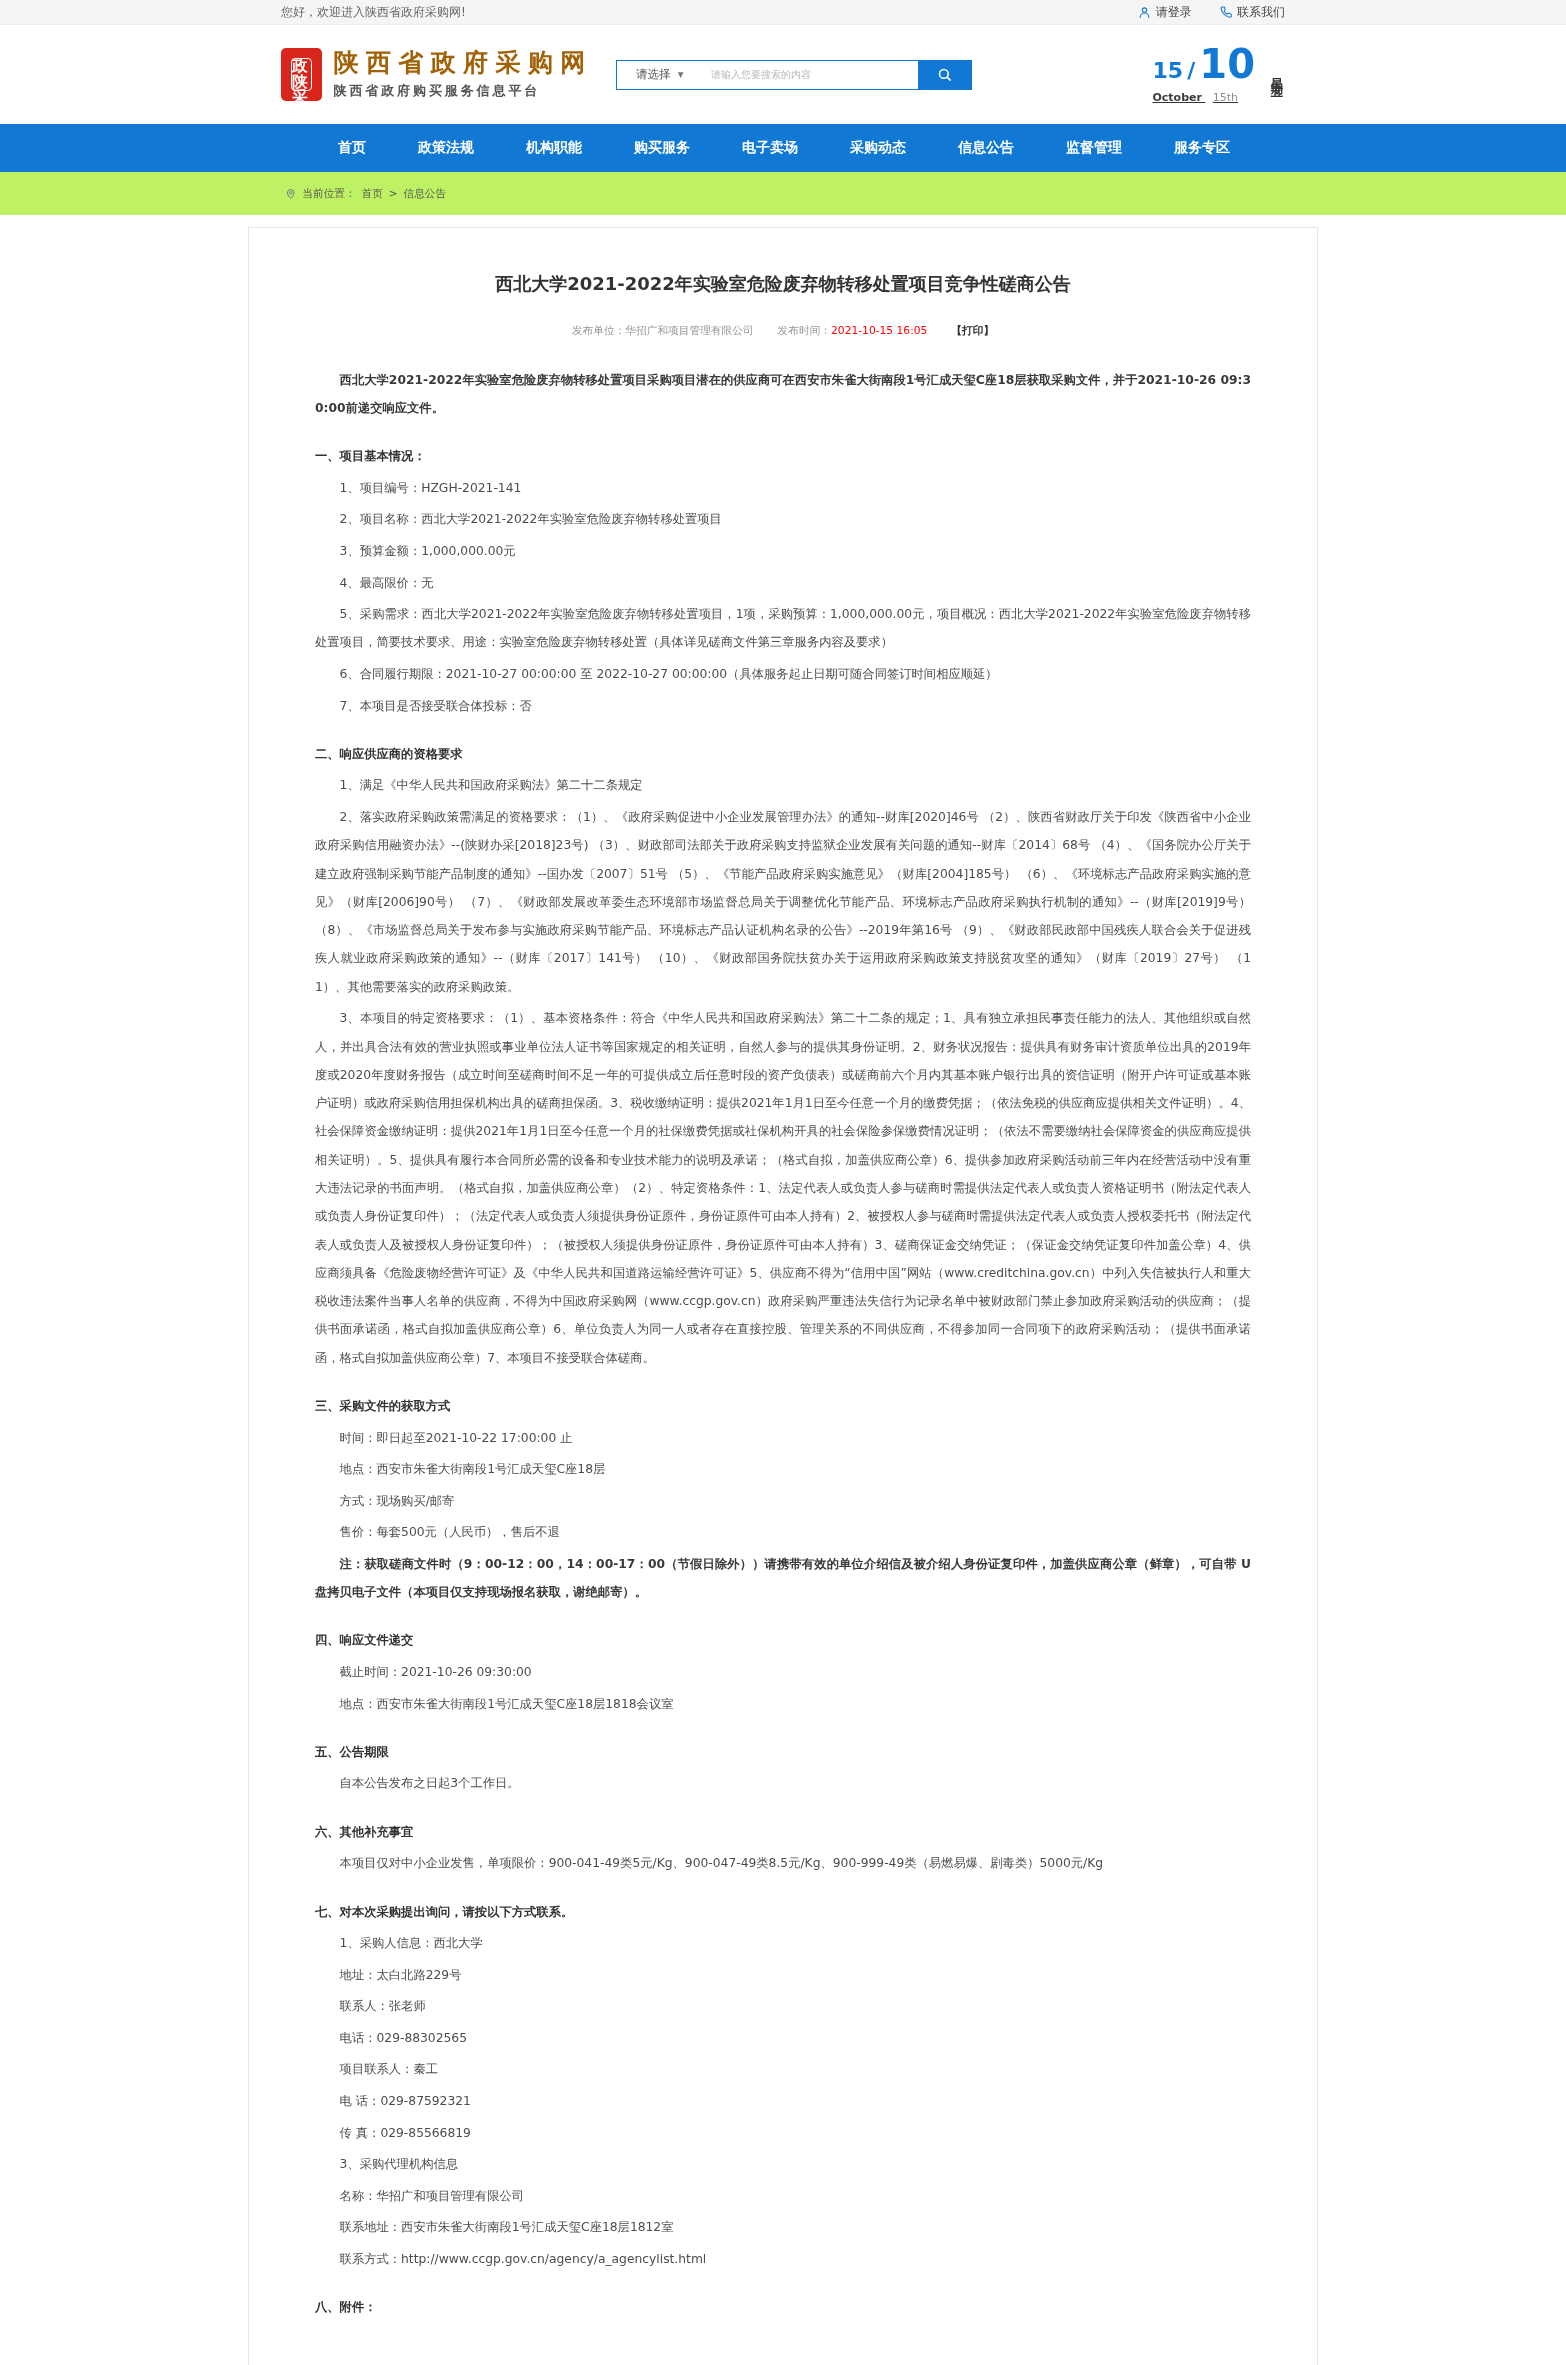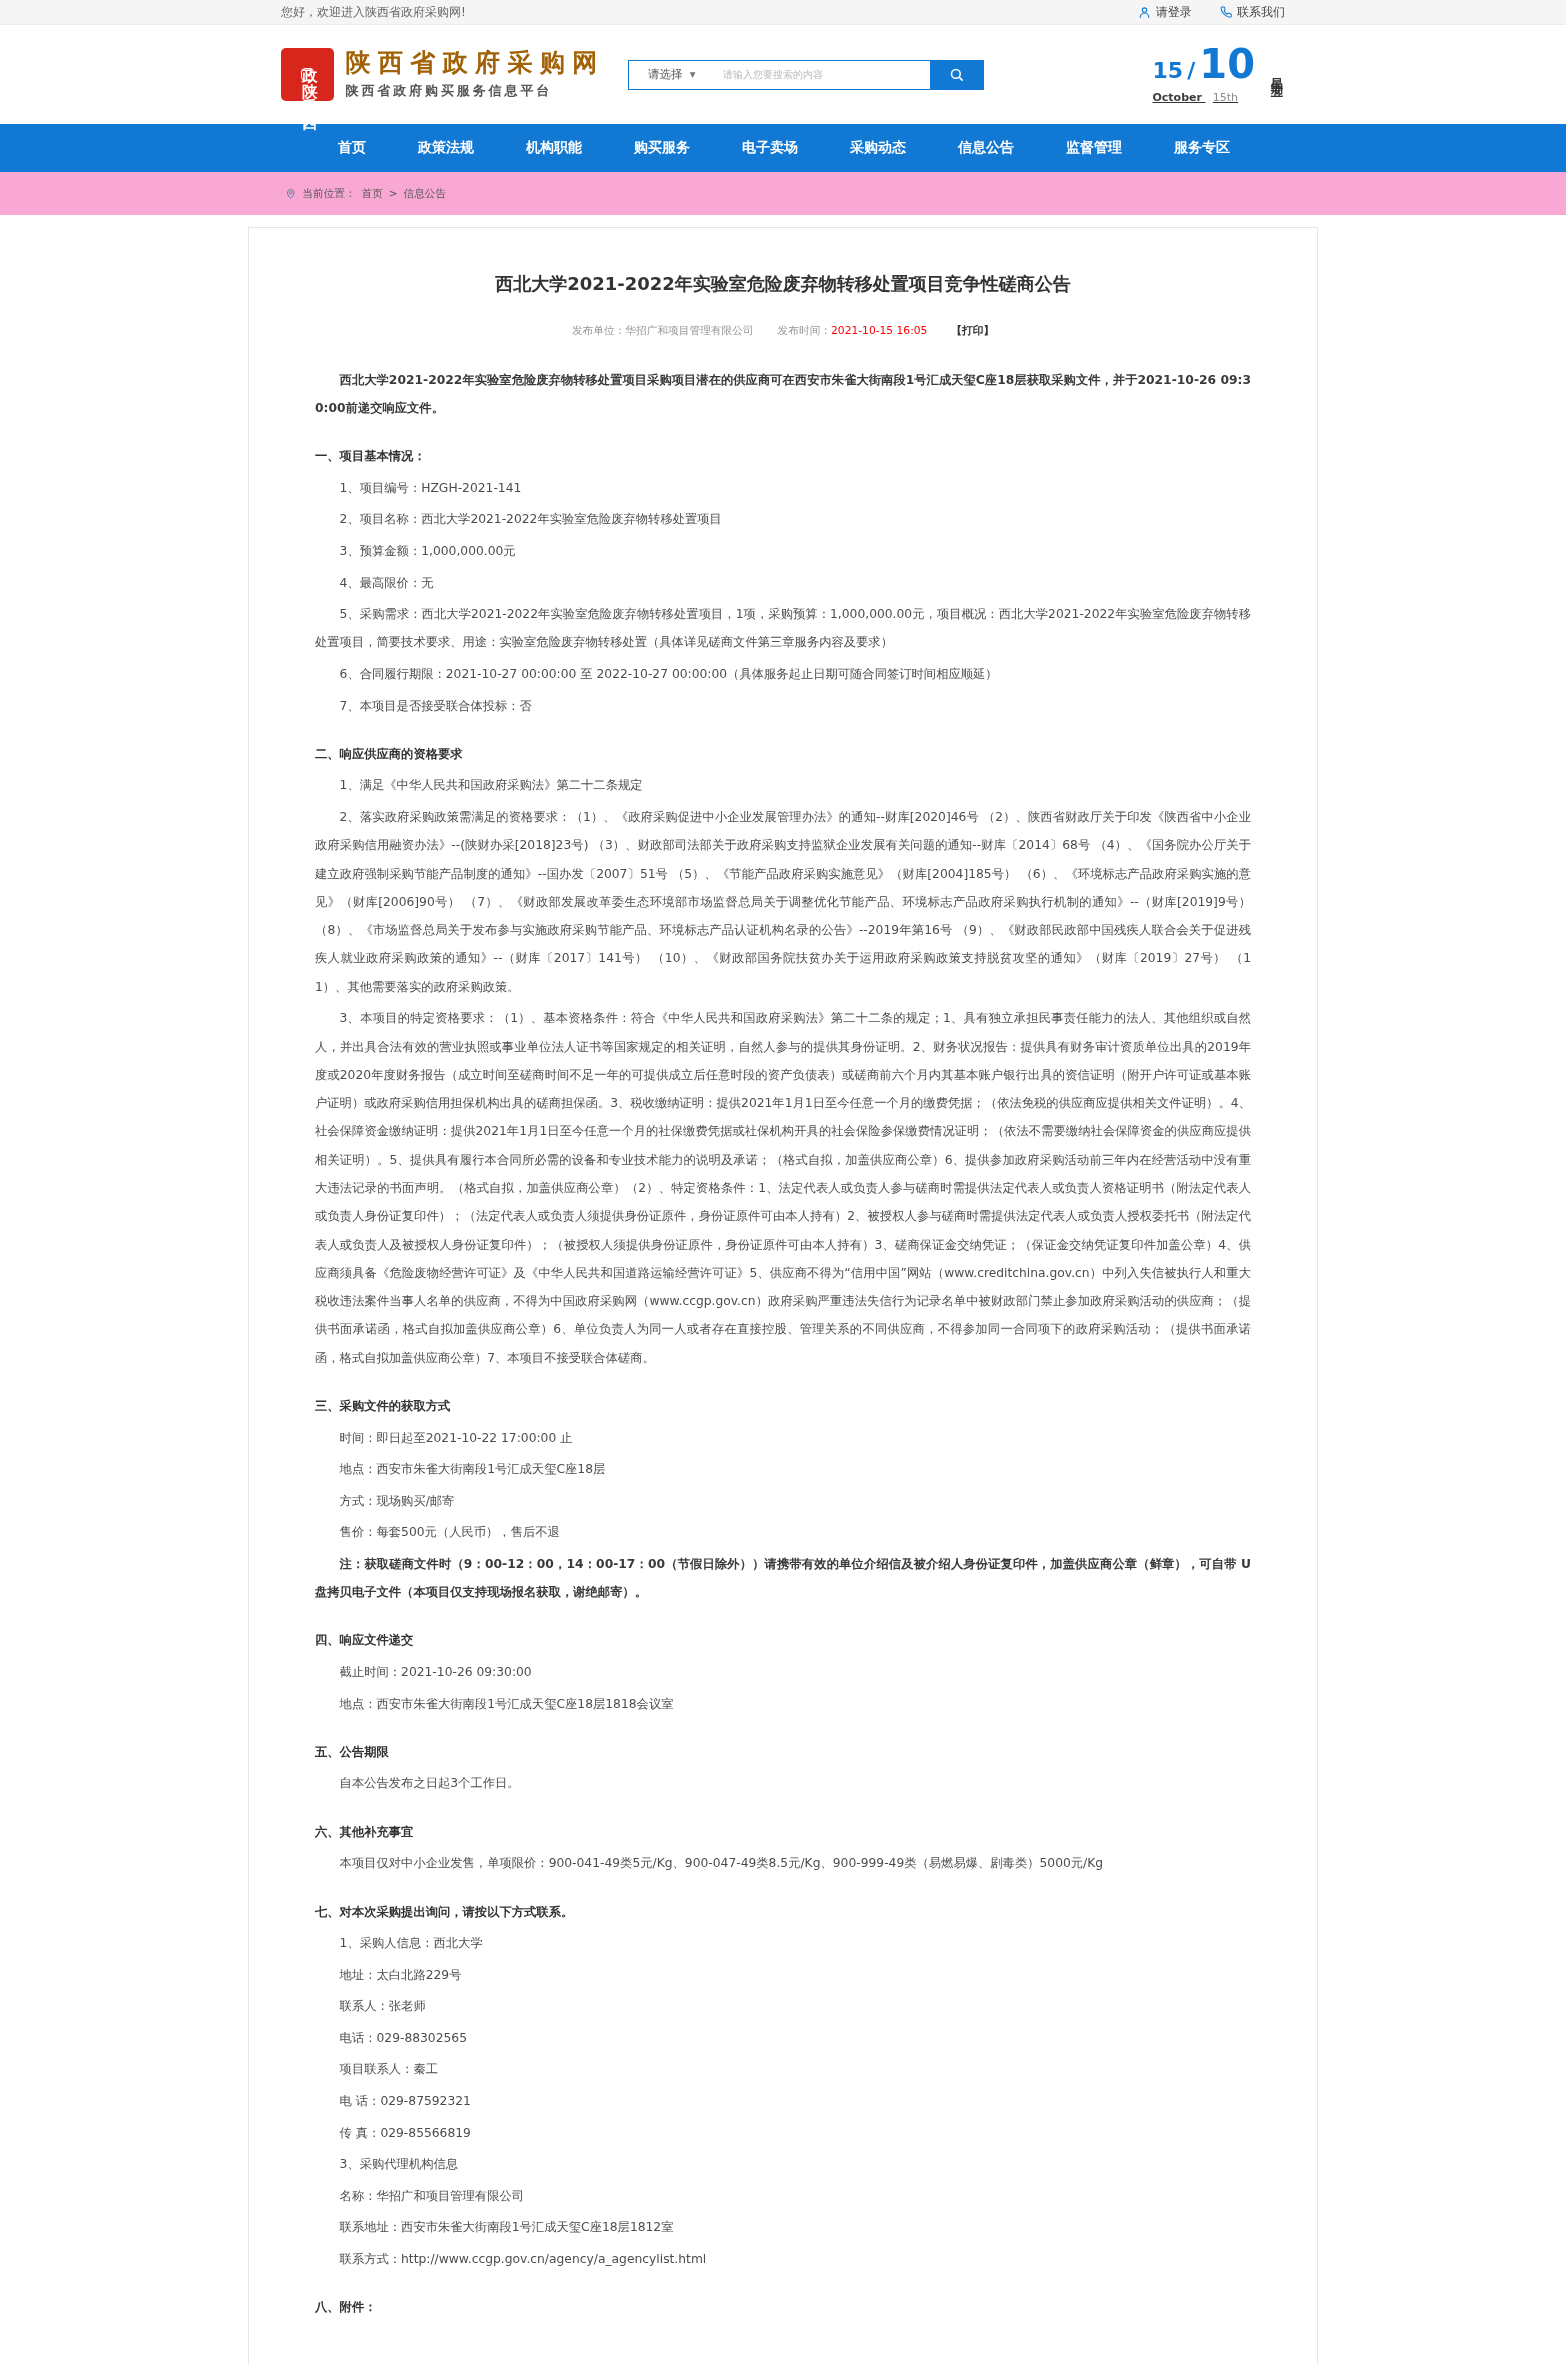--- a/index.html
+++ b/index.html
@@ -12,21 +12,21 @@
   
   .topbar { background:#f5f5f5; border-bottom:0.8px solid #ececec; height:25px; font-size:12px; color:#666; }
   .topbar .inner { height:100%; display:flex; justify-content:space-between; align-items:center; }
   .top-links { display:flex; gap:28px; }
   .top-link { display:flex; align-items:center; gap:5px; cursor:pointer; color:#444; }
 
   
   header { height:99px; background:#fff; }
   .header-inner { height:100%; display:flex; align-items:center; }
   .brand { display:flex; align-items:center; gap:11.5px; cursor:pointer; }
-  .logo { width:53px; height:53px; background:#d8261c; border-radius:5px; padding:20px; flex-shrink:0; }
+  .logo { width:41px; height:53px; background:#d8261c; border-radius:5px; padding:10px; flex-shrink:0; }
   .logo-grid { border:1.6px solid #fff; border-radius:4.1px; height:100%; display:flex; flex-direction:column; justify-content:space-evenly; }
   .logo-grid span { color:#fff; font-weight:bold; font-size:15.6px; text-align:center; letter-spacing:3.3px; line-height:1; }
   .site-title { font-size:25px; font-weight:bold; color:#a16207; letter-spacing:7.4px; line-height:1.15; }
   .site-subtitle { font-size:13px; font-weight:bold; color:#555; letter-spacing:2.9px; margin-top:3.3px; }
 
   .search { display:flex; height:30px; width:356px; border:1.6px solid #1178d3; margin-left:23px; background:#fff; }
   .search-select { width:86px; display:flex; align-items:center; justify-content:center; gap:7.4px; font-size:11.5px; color:#555; cursor:pointer; }
   .search-select .caret { font-size:7.4px; color:#777; }
   .search-input { flex:1; border:none; outline:none; font-size:10px; color:#555; padding:0 8.2px; font-family:Liberation Serif, serif; }
   .search-input::placeholder { color:#b9b9b9; }
@@ -40,21 +40,21 @@
   .d-men { color:#3c3c3c; font-weight:bold; }
   .d-den { color:#8d8d8d; margin-left:7.4px; }
   .d-week { writing-mode:vertical-lr; font-size:12.3px; font-weight:bold; color:#333; letter-spacing:5px; }
 
   
   nav { background:#1178d3; height:48px; }
   .nav-inner { height:100%; display:flex; align-items:center; gap:0; padding-left:31px; }
   .nav-item { color:#fff; font-size:14px; font-weight:bold; padding:0 26px; cursor:pointer; white-space:nowrap; }
 
   
-  .breadcrumb-bar { background:#f9a8d4;padding-left:8px; }
+  .breadcrumb-bar { background:#bef264;padding-left:8px; }
   .breadcrumb { display:flex; align-items:center; gap:5.8px; height:43px; font-size:10.7px; color:#555; }
   .breadcrumb a { cursor:pointer; }
 
   
   main { padding-bottom:21.4px; }
   .card { width:1070px; margin:11.5px auto 0; border:0.8px solid #e6e6e6; background:#fff; padding:43px 66px 58px; }
   .article-title { font-size:18px; font-weight:bold; color:#333; text-align:center; line-height:1.4; }
   .article-meta { margin-top:28px; display:flex; justify-content:center; align-items:center; gap:24px; font-size:10.7px; color:#979797; }
   .time-red { color:#ff0000; }
   .print { color:#333; font-weight:bold; cursor:pointer; }

